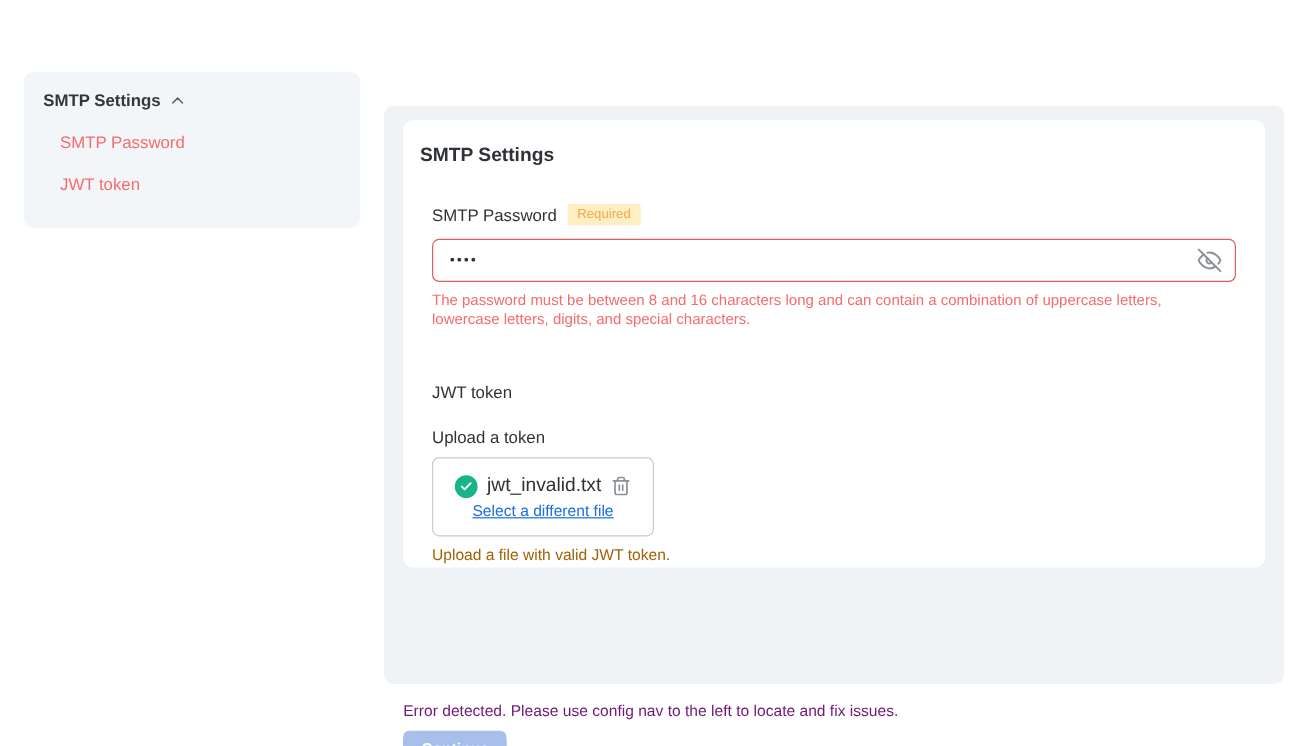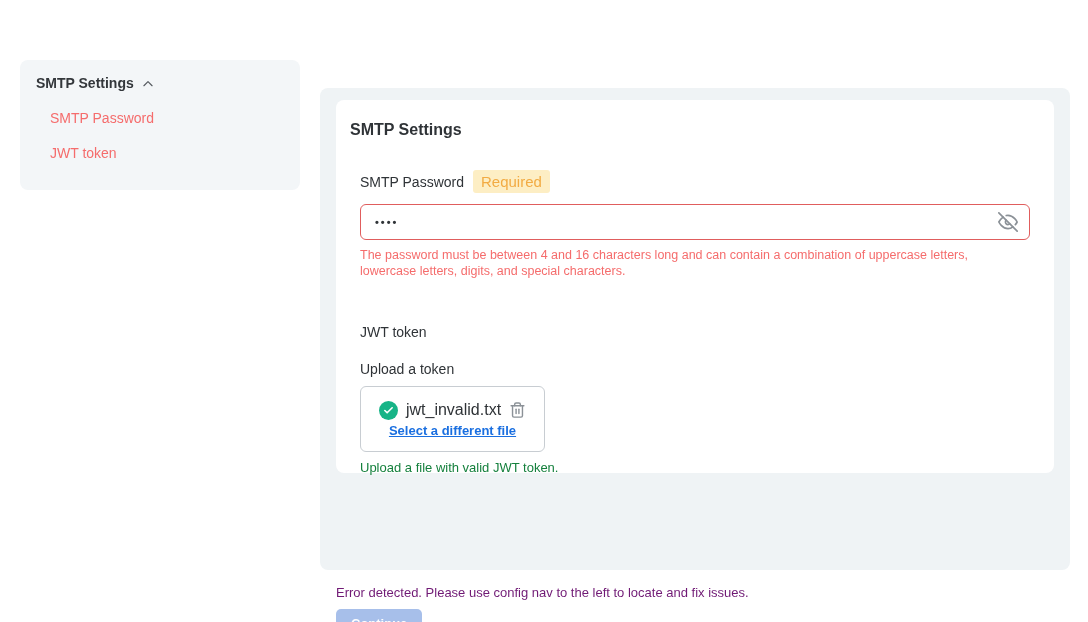--- a/index.html
+++ b/index.html
@@ -75,21 +75,21 @@
     gap: 9px;
   }
   .field-label {
     font-size: 14px;
     color: #2f3337;
     font-weight: 500;
   }
   .required-badge {
     background: #fdeec4;
     color: #f2ab43;
-    font-size: 15px;
+    font-size: 11px;
     padding: 3px 8px;
     border-radius: 3px;
   }
   .password-wrap {
     position: relative;
     margin-top: 11px;
     width: 670px;
   }
   .password-input {
     width: 670px;
@@ -158,23 +158,22 @@
     width: 17px; height: 18px;
     color: #8b9197;
     cursor: pointer;
     background: none; border: none; padding: 0;
   }
   .select-different-link {
     font-size: 13px;
     color: #1a6fe0;
     text-decoration: underline;
     cursor: pointer;
-    font-weight: bold;
-  }
-  .upload-helper { margin-top: 8px; font-size: 13px; color: #15803d; }
+  }
+  .upload-helper { margin-top: 8px; font-size: 13px; color: #a16207; }
   .panel-error {
     position: absolute;
     left: 16px; top: 497px;
     font-size: 13px;
     color: #701a75;
   }
   .continue-btn {
     position: absolute;
     left: 16px; top: 521px;
     height: 28px;
@@ -220,21 +219,21 @@
         </div>
         <div class="password-wrap">
           <input type="text" class="password-input" value="••••" style="">
           <button class="eye-toggle">
             <svg class="stroke-icon" viewBox="0 0 24 24" width="20" height="20">
               <path d="M17.94 17.94A10.07 10.07 0 0 1 12 20c-7 0-11-8-11-8a18.45 18.45 0 0 1 5.06-5.94M9.9 4.24A9.12 9.12 0 0 1 12 4c7 0 11 8 11 8a18.5 18.5 0 0 1-2.16 3.19m-6.72-1.07a3 3 0 1 1-4.24-4.24"></path>
               <line x1="1" y1="1" x2="23" y2="23"></line>
             </svg>
           </button>
         </div>
-        <div class="helper-error">The password must be between 4 and 16 characters long and can contain a combination of uppercase letters, lowercase letters, digits, and special characters.</div>
+        <div class="helper-error">The password must be between 8 and 16 characters long and can contain a combination of uppercase letters, lowercase letters, digits, and special characters.</div>
       </div>
 
       <div class="field-block">
         <div class="jwt-label">JWT token</div>
         <div class="upload-label">Upload a token</div>
 
         <div class="upload-box">
           <div class="upload-file-row">
             <span class="check-circle">
               <svg class="stroke-icon" viewBox="0 0 24 24" style="stroke-width:3.5">

